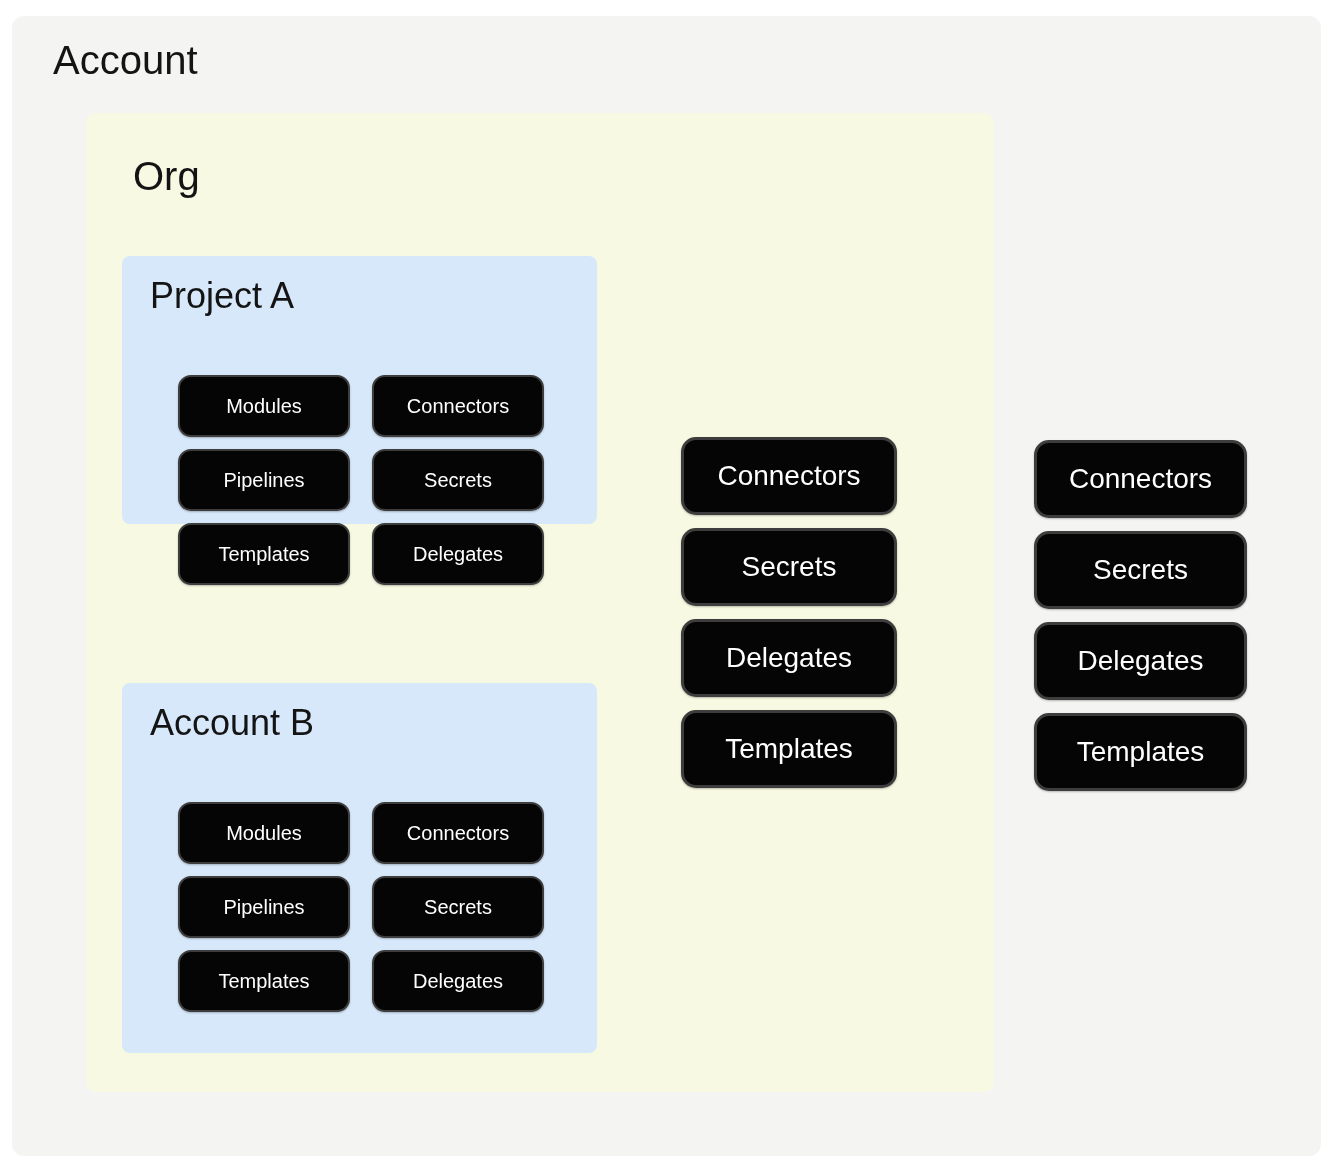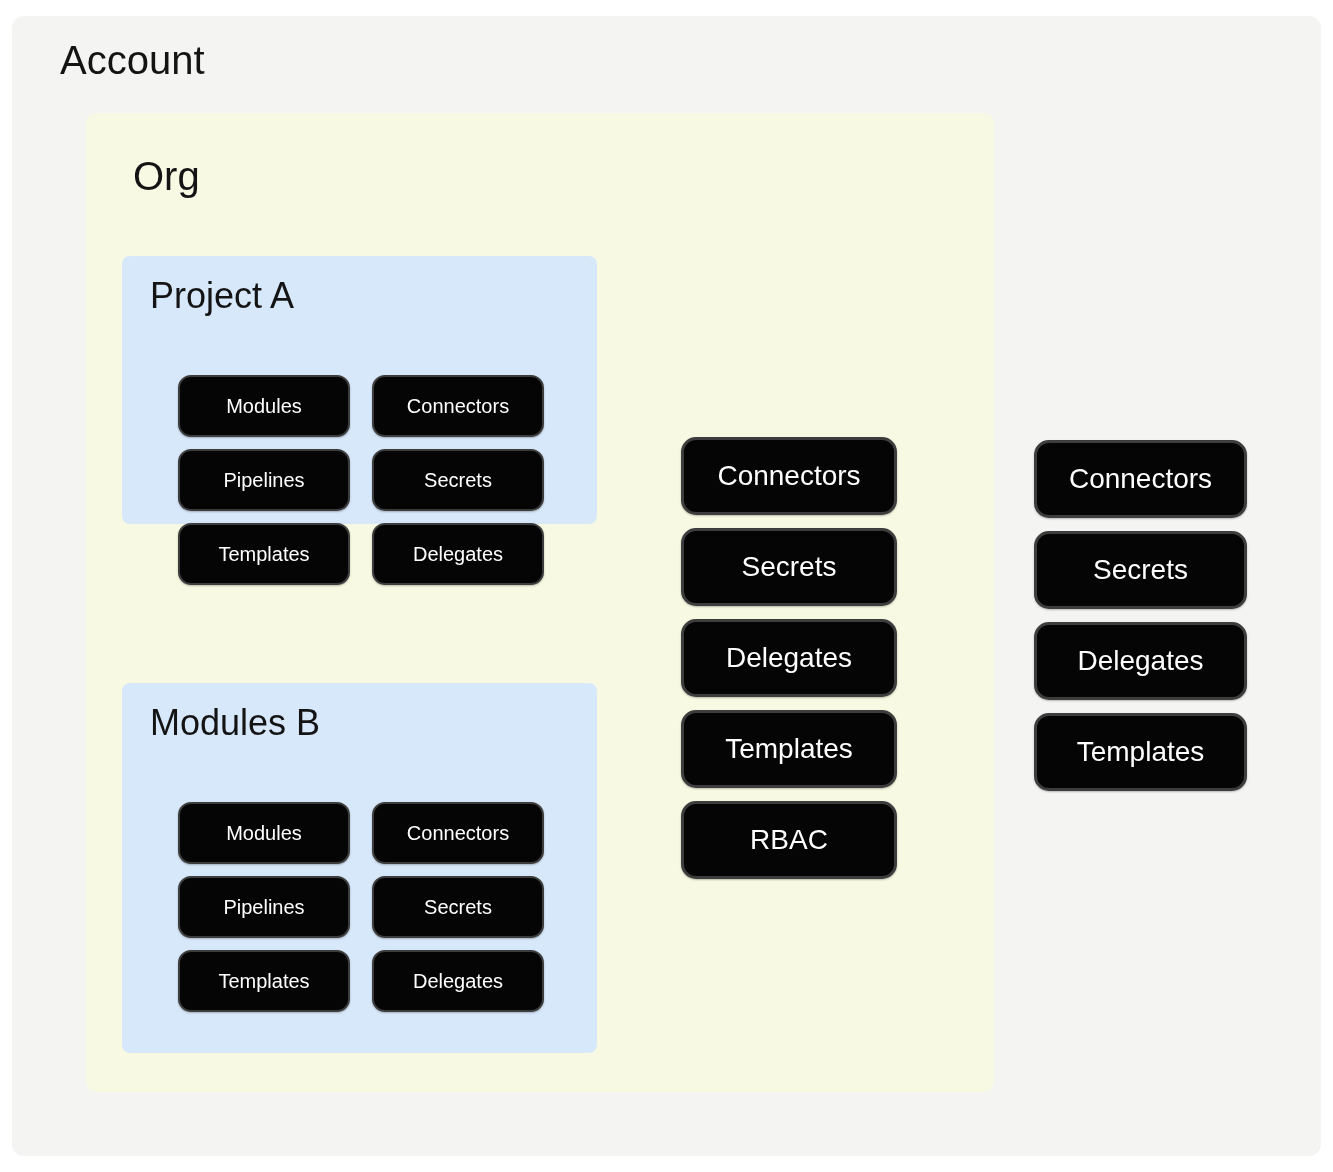--- a/index.html
+++ b/index.html
@@ -24,21 +24,21 @@
   .account-box {
     position: absolute;
     left: 12px;
     top: 16px;
     width: 1309px;
     height: 1140px;
     background: var(--account-bg, #f4f4f3);
     border-radius: 12px;
   }
   .account-title {
-    left: 48px;
+    left: 41px;
     top: 24px;
     font-size: 40px;
   }
   .org-box {
     position: absolute;
     left: 74px;
     top: 97px;
     width: 897px;
     height: 979px;
     background: var(--org-bg, #f7f9e2);
@@ -129,37 +129,36 @@
           <div class="pill pill-sm">Modules</div>
           <div class="pill pill-sm">Connectors</div>
           <div class="pill pill-sm">Pipelines</div>
           <div class="pill pill-sm">Secrets</div>
           <div class="pill pill-sm">Templates</div>
           <div class="pill pill-sm">Delegates</div>
         </div>
       </div>
 
       <div class="project-box project-b">
-        <div class="scope-title project-title">Modules B</div>
+        <div class="scope-title project-title">Account B</div>
         <div class="pill-grid">
           <div class="pill pill-sm">Modules</div>
           <div class="pill pill-sm">Connectors</div>
           <div class="pill pill-sm">Pipelines</div>
           <div class="pill pill-sm">Secrets</div>
           <div class="pill pill-sm">Templates</div>
           <div class="pill pill-sm">Delegates</div>
         </div>
       </div>
 
       <div class="org-pill-column">
         <div class="pill pill-lg">Connectors</div>
         <div class="pill pill-lg">Secrets</div>
         <div class="pill pill-lg">Delegates</div>
         <div class="pill pill-lg">Templates</div>
-        <div class="pill pill-lg">RBAC</div>
       </div>
     </div>
 
     <div class="account-pill-column">
       <div class="pill pill-lg">Connectors</div>
       <div class="pill pill-lg">Secrets</div>
       <div class="pill pill-lg">Delegates</div>
       <div class="pill pill-lg">Templates</div>
     </div>
   </div>

